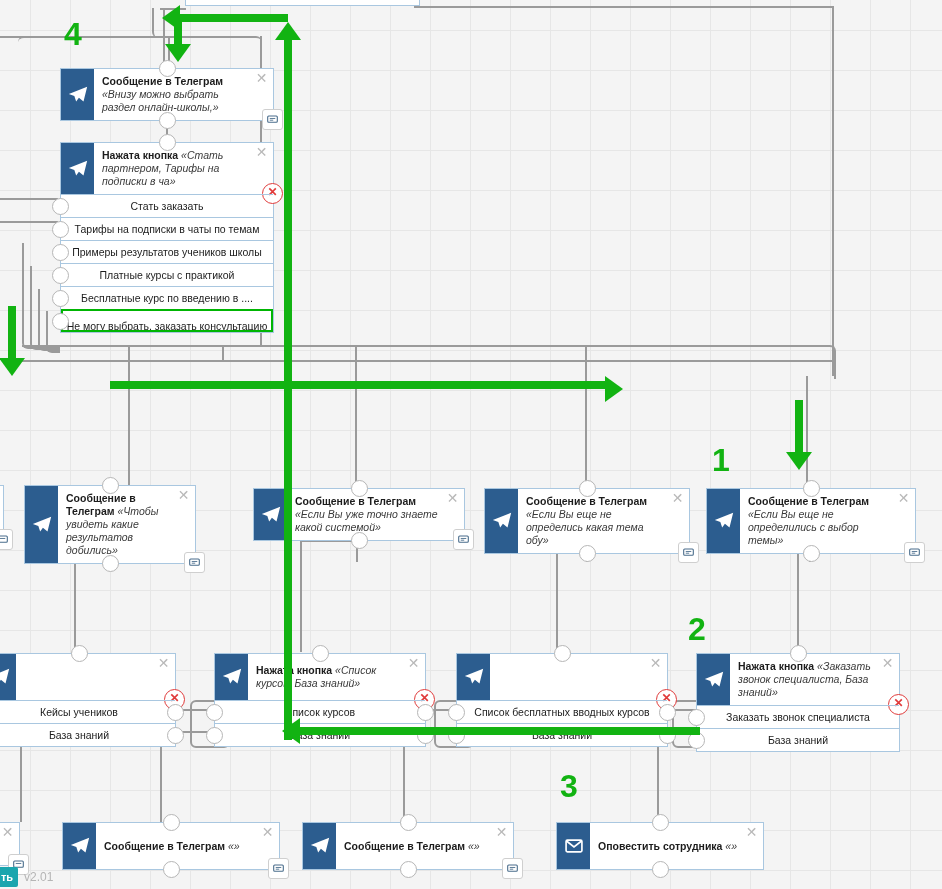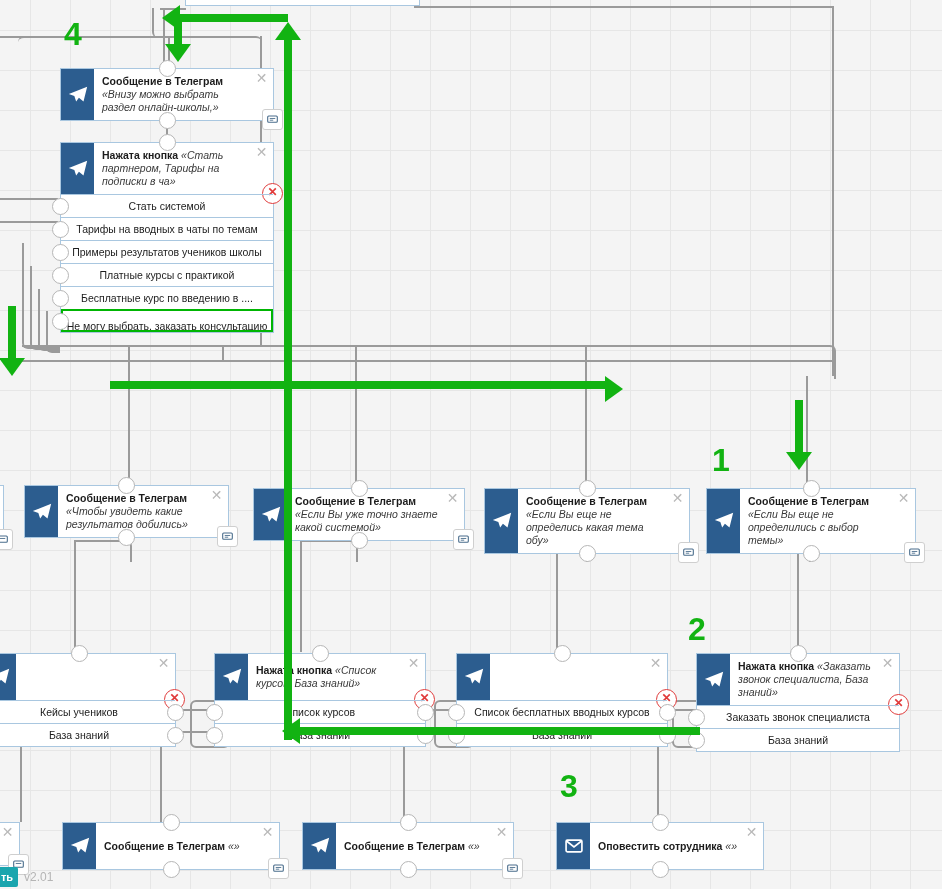--- a/index.html
+++ b/index.html
@@ -189,25 +189,25 @@
           </svg>
       </div>
       <div class="ttl">
         <span><span>Нажата кнопка</span>
         <i>«Стать партнером, Тарифы на подписки в ча»</i></span>
       </div>
       <div class="x">✕</div>
       <div class="del">✕</div>
     </div>
     <div class="btnrow">
-      <span>Стать системой</span>
-      <div class="port lft"></div>
-    </div>
-    <div class="btnrow">
-      <span>Тарифы на вводных в чаты по темам</span>
+      <span>Стать заказать</span>
+      <div class="port lft"></div>
+    </div>
+    <div class="btnrow">
+      <span>Тарифы на подписки в чаты по темам</span>
       <div class="port lft"></div>
     </div>
     <div class="btnrow">
       <span>Примеры результатов учеников школы</span>
       <div class="port lft"></div>
     </div>
     <div class="btnrow">
       <span>Платные курсы с практикой</span>
       <div class="port lft"></div>
     </div>
@@ -224,21 +224,21 @@
 
   <div class="node" style="left:-14px;top:485px;width:18px;height:56px;">
     <div class="note">
       <svg width="11" height="11" viewBox="0 0 16 16">
           <rect x="1" y="3" width="14" height="9" rx="1.5" fill="none" stroke="#4a6d8c" stroke-width="1.6"></rect>
           <line x1="4" y1="6.5" x2="12" y2="6.5" stroke="#4a6d8c" stroke-width="1.3"></line>
         </svg>
     </div>
   </div>
 
-  <div class="node" style="left:24px;top:485px;width:205px;">
+  <div class="node" style="left:24px;top:485px;width:172px;">
     <div class="hdr">
       <div class="ico">
         <svg width="22" height="22" viewBox="0 0 24 24">
             <path fill="#ffffff" d="M22 3L2 11l6 2 2 6 3-4 5 4 4-16z"></path>
           </svg>
       </div>
       <div class="ttl">
         <span><span>Сообщение в Телеграм</span>
         <i>«Чтобы увидеть какие результатов добились»</i></span>
       </div>

